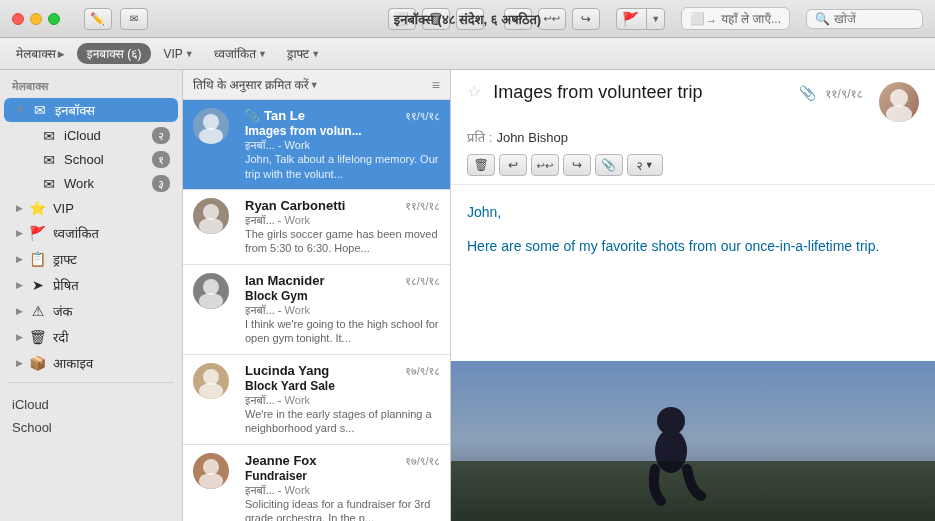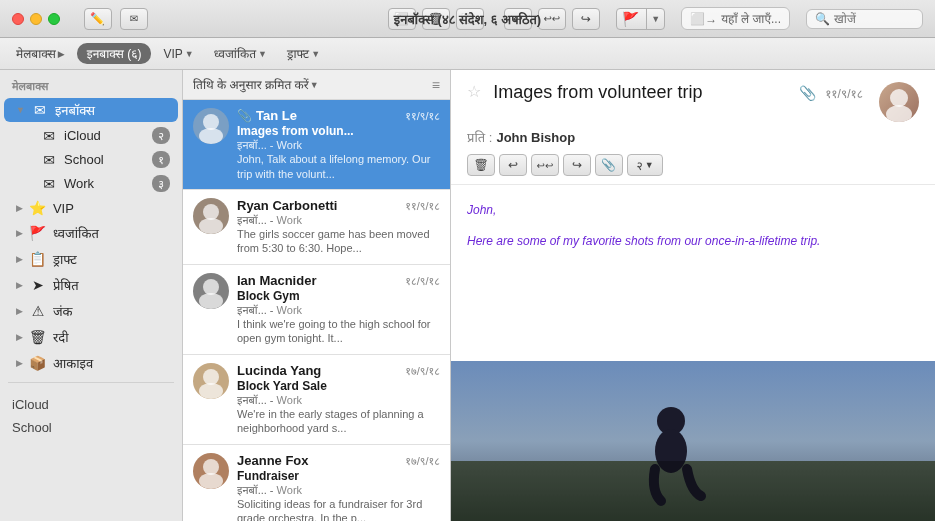--- a/index.html
+++ b/index.html
@@ -200,21 +200,21 @@
     }
     .email-item.selected { background: #4a90d9; color: white; }
     .email-item.selected .sender { color: white; }
     .email-item.selected .subject { color: white; }
     .email-item.selected .preview { color: rgba(255,255,255,0.85); }
     .email-item.selected .date { color: rgba(255,255,255,0.85); }
     .email-item.selected .tag { color: rgba(255,255,255,0.85); }
     .email-header-row {
       display: flex;
       align-items: flex-start;
-      gap: 8px;
+      gap: 16px;
       justify-content: center;
     }
     .avatar {
       width: 36px;
       height: 36px;
       border-radius: 50%;
       background: #c0c0c0;
       flex-shrink: 0;
       display: flex;
       align-items: center;
@@ -271,21 +271,21 @@
     }
     .from-row {
       display: flex;
       align-items: center;
       gap: 4px;
       margin-top: 6px;
       font-size: 13px;
       color: #555;
     }
     .from-label { color: #888; }
-    .from-name { color: #333; font-weight: 700; }
+    .from-name { color: #333; font-weight: 400; }
     .action-row {
       display: flex;
       gap: 4px;
       margin-top: 8px;
     }
     .action-btn {
       width: 28px;
       height: 22px;
       background: linear-gradient(to bottom, #f5f5f5, #e0e0e0);
       border: 1px solid #b8b8b8;
@@ -298,24 +298,23 @@
       color: #444;
     }
     .action-btn-wide {
       padding: 0 8px;
       min-width: 36px;
     }
     .reading-body {
       padding: 16px;
       flex: 1;
       overflow-y: auto;
-      font-size: 12px;
+      font-size: 14px;
       line-height: 1.6;
-      color: #6d28d9;
-      font-style: italic;
+      color: #0369a1;
     }
     .reading-body p { margin-bottom: 12px; }
     .reading-image {
       width: 100%;
       height: 160px;
       background: linear-gradient(135deg, #8b9bb4 0%, #6b7a8d 30%, #4a5568 60%, #2d3748 100%);
       position: relative;
       overflow: hidden;
       flex-shrink: 0;
     }

